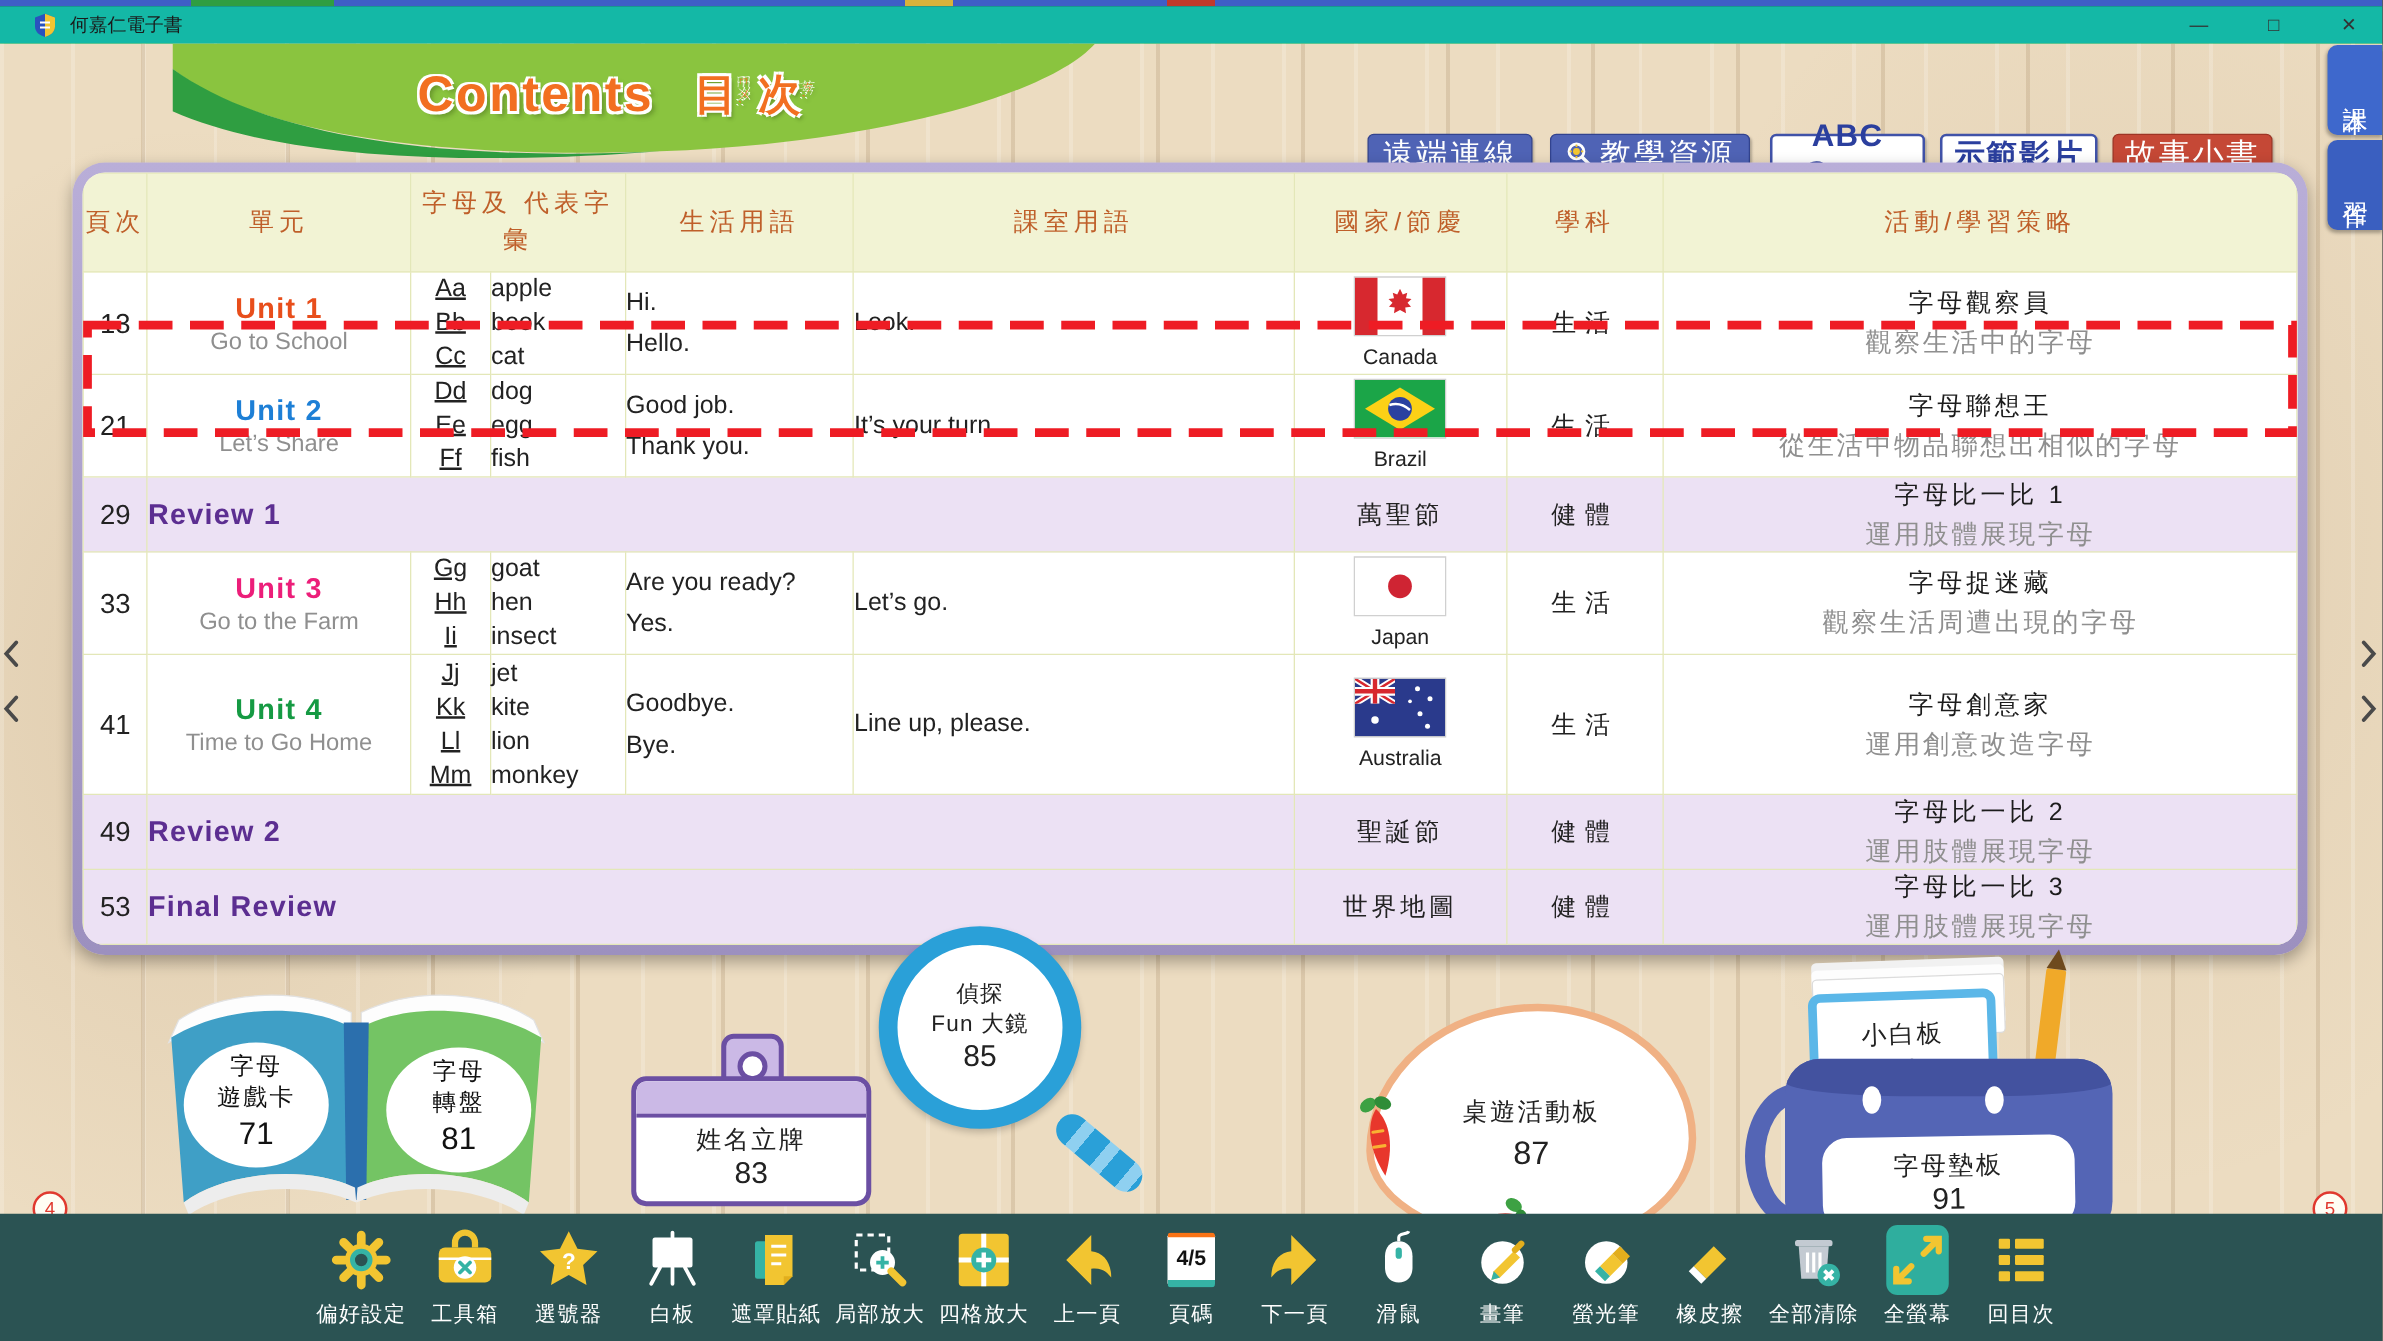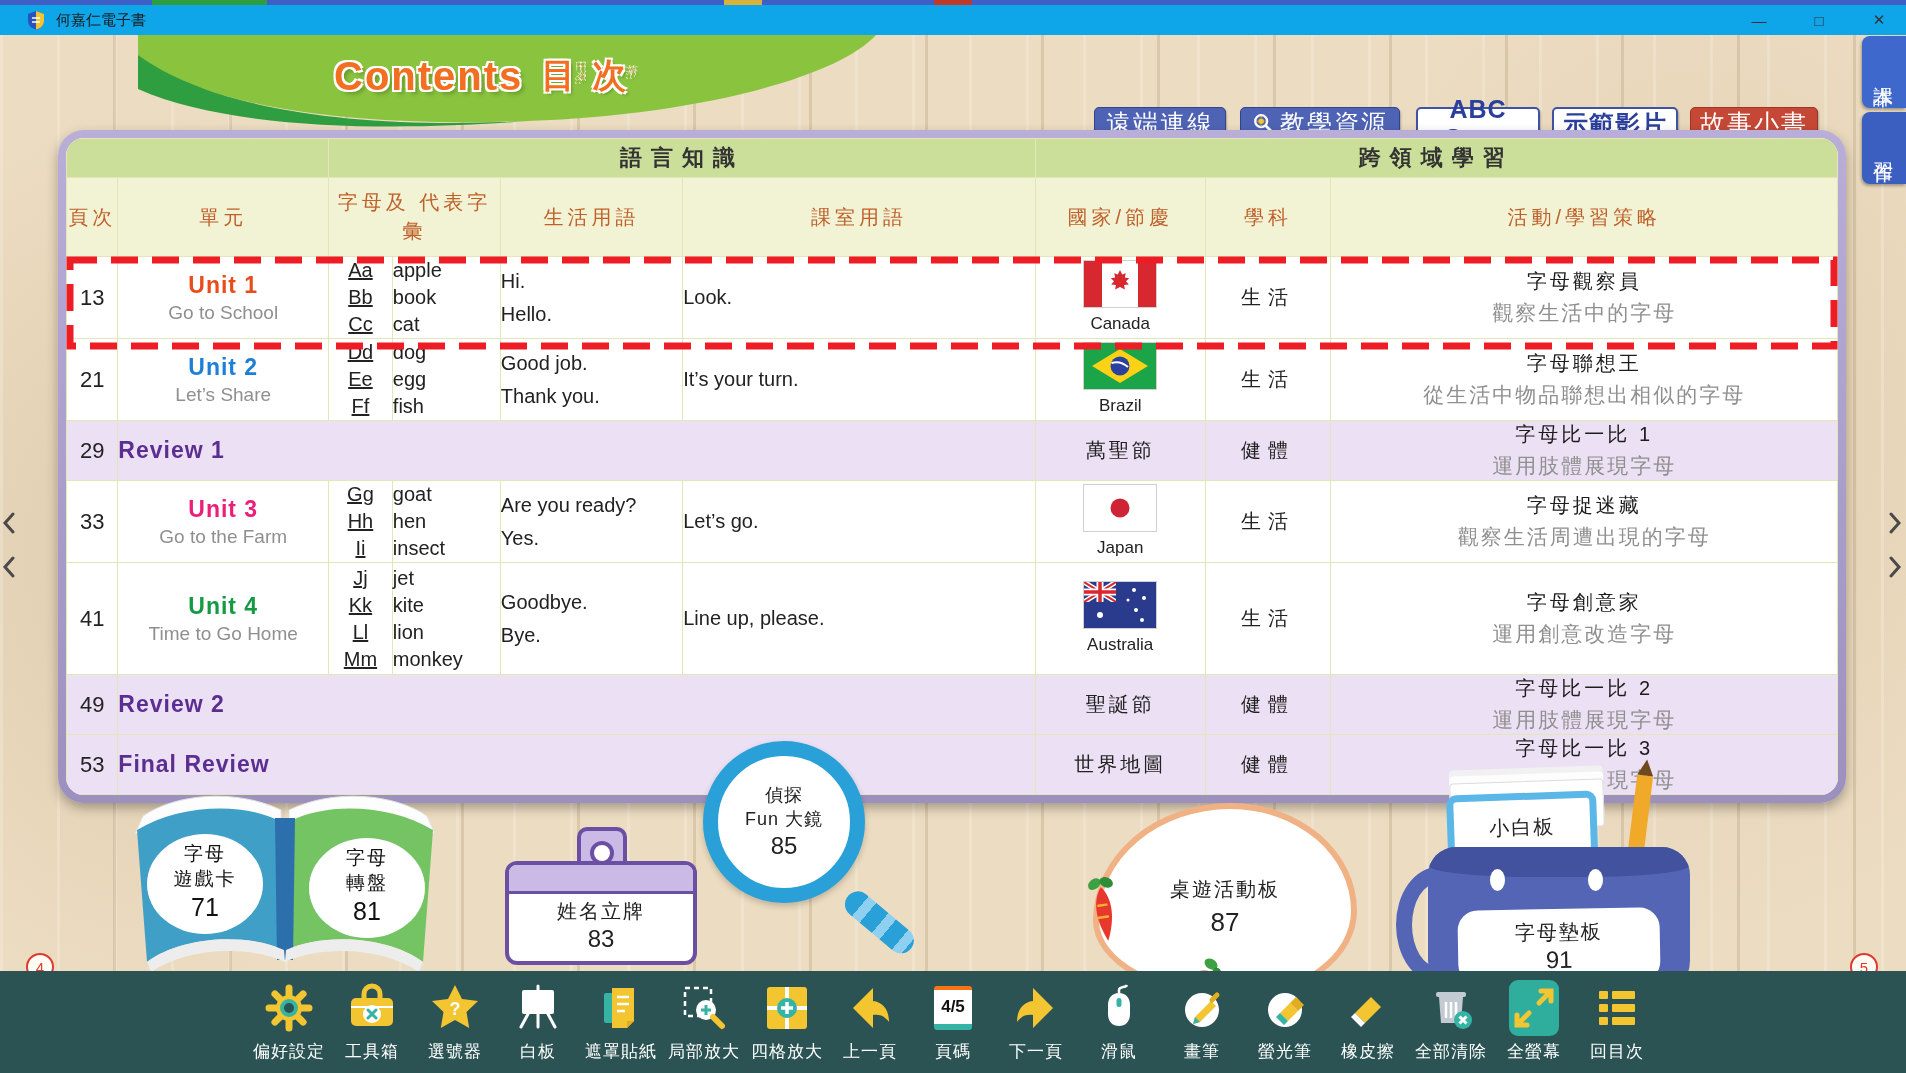--- a/index.html
+++ b/index.html
@@ -1,37 +1,37 @@
 <!DOCTYPE html>
 <html><head>
 <meta charset="utf-8">
 <style>
   html,body{margin:0;padding:0;background:#222;}
   #app{position:relative;width:1906px;height:1073px;overflow:hidden;
        font-family:"Liberation Sans","DejaVu Sans",sans-serif;color:#222;}
   
   .topstrip{position:absolute;left:0;top:0;width:100%;height:5px;
     background:linear-gradient(90deg,#3f5ec6 0 8%,#2f9e41 8% 14%,#3f5ec6 14% 38%,#d8b23a 38% 40%,#3f5ec6 40% 49%,#c0392b 49% 51%,#3f5ec6 51% 100%);}
-  .titlebar{position:absolute;left:0;top:5px;width:100%;height:30px;background:#0ea5e9;
+  .titlebar{position:absolute;left:0;top:5px;width:100%;height:30px;background:#14b8a6;
     border-bottom:6px solid #84cc16;display:flex;align-items:center;}
   .titlebar .appicon{margin-left:26px;display:flex;}
   .titlebar .apptitle{margin-left:10px;font-size:15px;color:#1a1a1a;}
   .wincontrols{position:absolute;right:14px;top:0;height:30px;display:flex;align-items:center;gap:34px;
     font-size:15px;color:#333;}
   .wincontrols span{width:26px;text-align:center;cursor:default;}
   
   .stage{position:absolute;left:0;top:35px;width:100%;height:1038px;background-color:#ecdcc1;
     background-image:
       repeating-linear-gradient(90deg,transparent 0 113px,rgba(150,118,78,.20) 113px 116px),
       repeating-linear-gradient(90deg,rgba(255,255,255,.20) 0 3px,transparent 3px 57px),
       radial-gradient(500px 700px at 150px 520px,rgba(165,132,92,.18),transparent 65%),
       radial-gradient(600px 800px at 1700px 400px,rgba(165,132,92,.14),transparent 65%);}
   
   .banner{position:absolute;left:138px;top:0;width:738px;height:94px;}
-  .banner-title{position:absolute;left:196px;top:18px;display:flex;align-items:center;gap:18px;}
+  .banner-title{position:absolute;left:196px;top:18px;display:flex;align-items:center;gap:32px;}
   .ctitle-en{font-size:40px;font-weight:bold;color:#f26f21;letter-spacing:2px;
     text-shadow:-2px -2px 0 #fff,2px -2px 0 #fff,-2px 2px 0 #fff,2px 2px 0 #fff,4px 4px 4px rgba(60,90,20,.45);}
   .ctitle-zh{display:flex;align-items:center;color:#f26f21;
     text-shadow:-2px -2px 0 #fff,2px -2px 0 #fff,-2px 2px 0 #fff,2px 2px 0 #fff,3px 3px 3px rgba(60,90,20,.45);}
   .ctitle-zh .ch{font-size:34px;font-weight:bold;}
   .ctitle-zh .zy{font-size:10px;width:12px;line-height:1;margin:0 4px 0 1px;word-break:break-all;}
   
   .topbtn{position:absolute;top:72px;height:30px;border-radius:5px;display:flex;align-items:center;
     justify-content:center;font-size:25px;cursor:pointer;box-shadow:1px 2px 2px rgba(0,0,0,.25);text-align:center;}
   .b-solid{background:#4f63b5;color:#fff;border:1px solid #32438f;letter-spacing:2px;}
@@ -212,25 +212,20 @@
               <col style="width:11.9%">
               <col style="width:3.6%">
             <col style="width:6.1%">
               <col style="width:10.3%">
               <col style="width:19.9%">
             <col style="width:9.6%">
               <col style="width:7.1%">
               <col style="width:28.6%">
           </colgroup>
           <tbody>
-              <tr class="band1">
-            <td colspan="2"></td>
-            <td colspan="4">語言知識</td>
-            <td colspan="3">跨領域學習</td>
-          </tr>
           <tr class="band2">
             <td>頁次</td>
             <td>單元</td>
             <td colspan="2" class="pre" style="white-space:normal;">字母及 代表字彙</td>
             <td>生活用語</td>
             <td>課室用語</td>
             <td>國家/節慶</td>
             <td>學科</td>
             <td>活動/學習策略</td>
           </tr>

